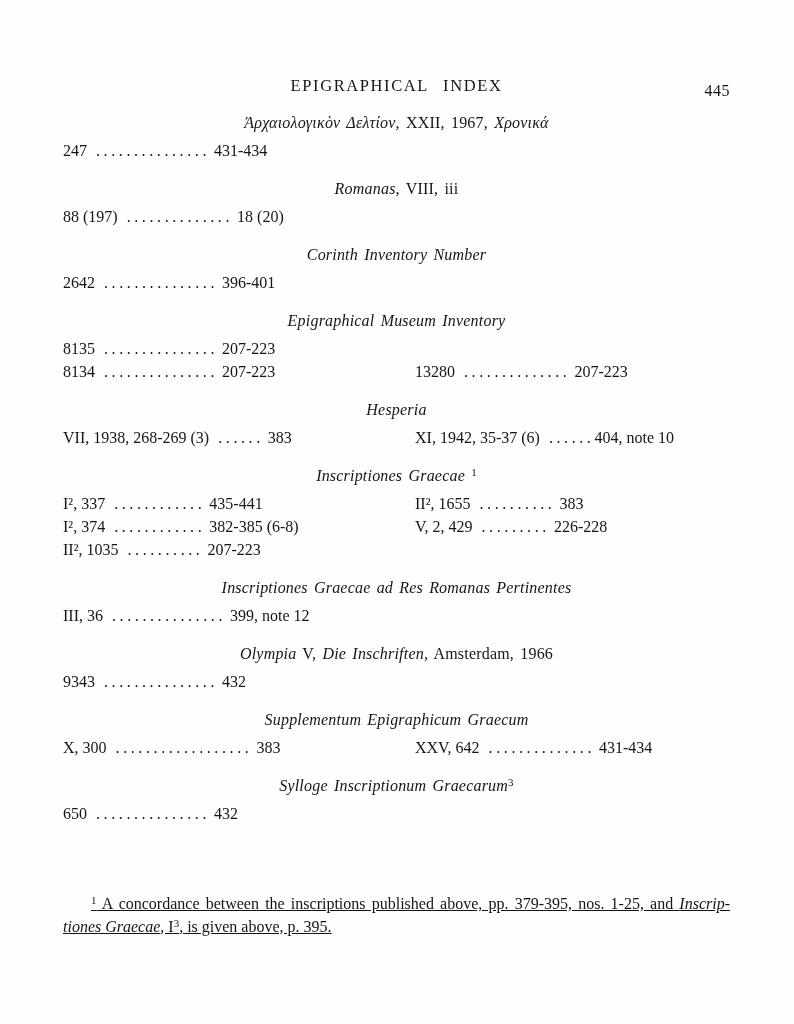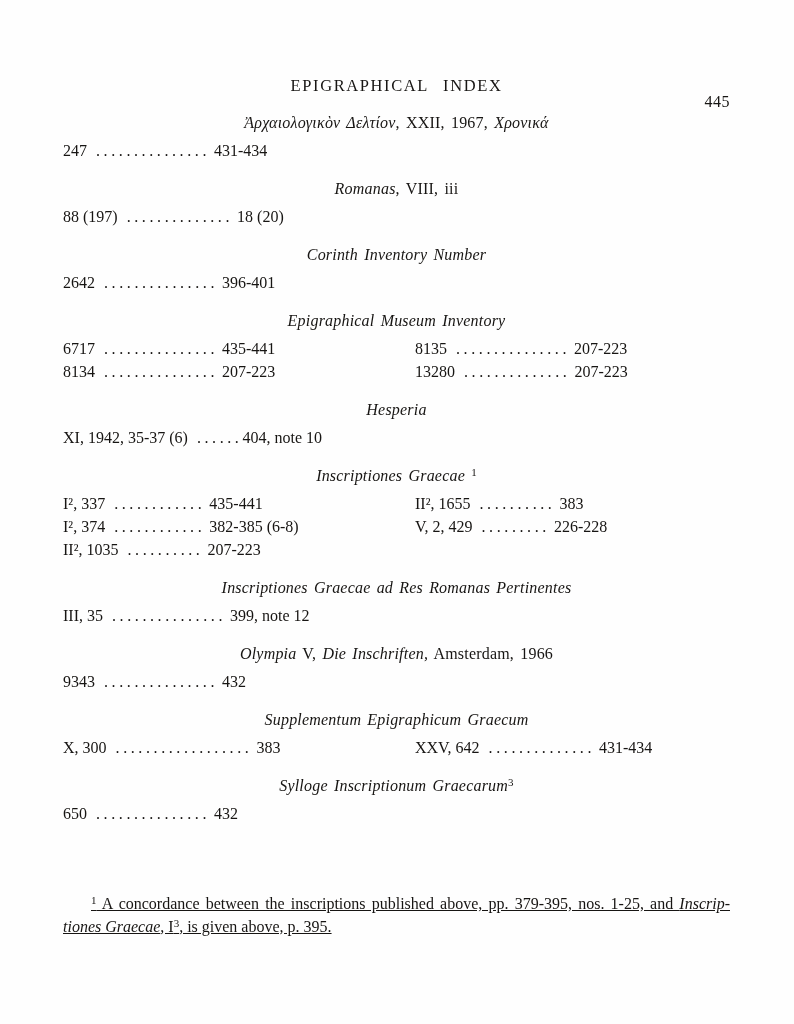--- a/index.html
+++ b/index.html
@@ -23,21 +23,21 @@
   }
   .doc-title {
     text-align: center;
     font-size: 16.5px;
     letter-spacing: 1.6px;
     word-spacing: 9px;
   }
   .page-number {
     position: absolute;
     right: 0;
-    top: 16px;
+    top: 5px;
     letter-spacing: 0.5px;
   }
   .section { margin-top: 17px; font-family: Liberation Serif, serif; }
   .heading {
     text-align: center;
     line-height: 20px;
     margin-bottom: 6px;
     font-size: 16px;
     letter-spacing: 0.2px;
     word-spacing: 2px;
@@ -108,33 +108,33 @@
         <div class="rows">
           <div class="row">
             <div><span class="entry"><span class="label">2642</span><span class="dots">...............</span><span class="value">396-401</span></span></div>
           </div>
         </div>
       </div>
       <div class="section">
         <div class="heading"><span class="it">Epigraphical Museum Inventory</span></div>
         <div class="rows">
           <div class="row two">
-            <div><span class="entry"><span class="label">6717</span><span class="dots">...............</span><span class="value">435-441</span></span></div>
             <div><span class="entry"><span class="label">8135</span><span class="dots">...............</span><span class="value">207-223</span></span></div>
           </div>
           <div class="row two">
             <div><span class="entry"><span class="label">8134</span><span class="dots">...............</span><span class="value">207-223</span></span></div>
             <div><span class="entry"><span class="label">13280</span><span class="dots">..............</span><span class="value">207-223</span></span></div>
           </div>
         </div>
       </div>
       <div class="section">
         <div class="heading"><span class="it">Hesperia</span></div>
         <div class="rows">
           <div class="row two">
+            <div><span class="entry"><span class="label">VII, 1938, 268-269 (3)</span><span class="dots">......</span><span class="value">383</span></span></div>
             <div><span class="entry"><span class="label">XI, 1942, 35-37 (6)</span><span class="dots tight">......</span><span class="value">404, note 10</span></span></div>
           </div>
         </div>
       </div>
       <div class="section">
         <div class="heading"><span class="it">Inscriptiones Graecae</span><span> </span><sup>1</sup></div>
         <div class="rows">
           <div class="row two">
             <div><span class="entry"><span class="label">I², 337</span><span class="dots">............</span><span class="value">435-441</span></span></div>
             <div><span class="entry"><span class="label">II², 1655</span><span class="dots">..........</span><span class="value">383</span></span></div>
@@ -145,21 +145,21 @@
           </div>
           <div class="row">
             <div><span class="entry"><span class="label">II², 1035</span><span class="dots">..........</span><span class="value">207-223</span></span></div>
           </div>
         </div>
       </div>
       <div class="section">
         <div class="heading"><span class="it">Inscriptiones Graecae ad Res Romanas Pertinentes</span></div>
         <div class="rows">
           <div class="row">
-            <div><span class="entry"><span class="label">III, 35</span><span class="dots">...............</span><span class="value">399, note 12</span></span></div>
+            <div><span class="entry"><span class="label">III, 36</span><span class="dots">...............</span><span class="value">399, note 12</span></span></div>
           </div>
         </div>
       </div>
       <div class="section">
         <div class="heading"><span class="it">Olympia</span><span> V, </span><span class="it">Die Inschriften,</span><span> Amsterdam, 1966</span></div>
         <div class="rows">
           <div class="row">
             <div><span class="entry"><span class="label">9343</span><span class="dots">...............</span><span class="value">432</span></span></div>
           </div>
         </div>

